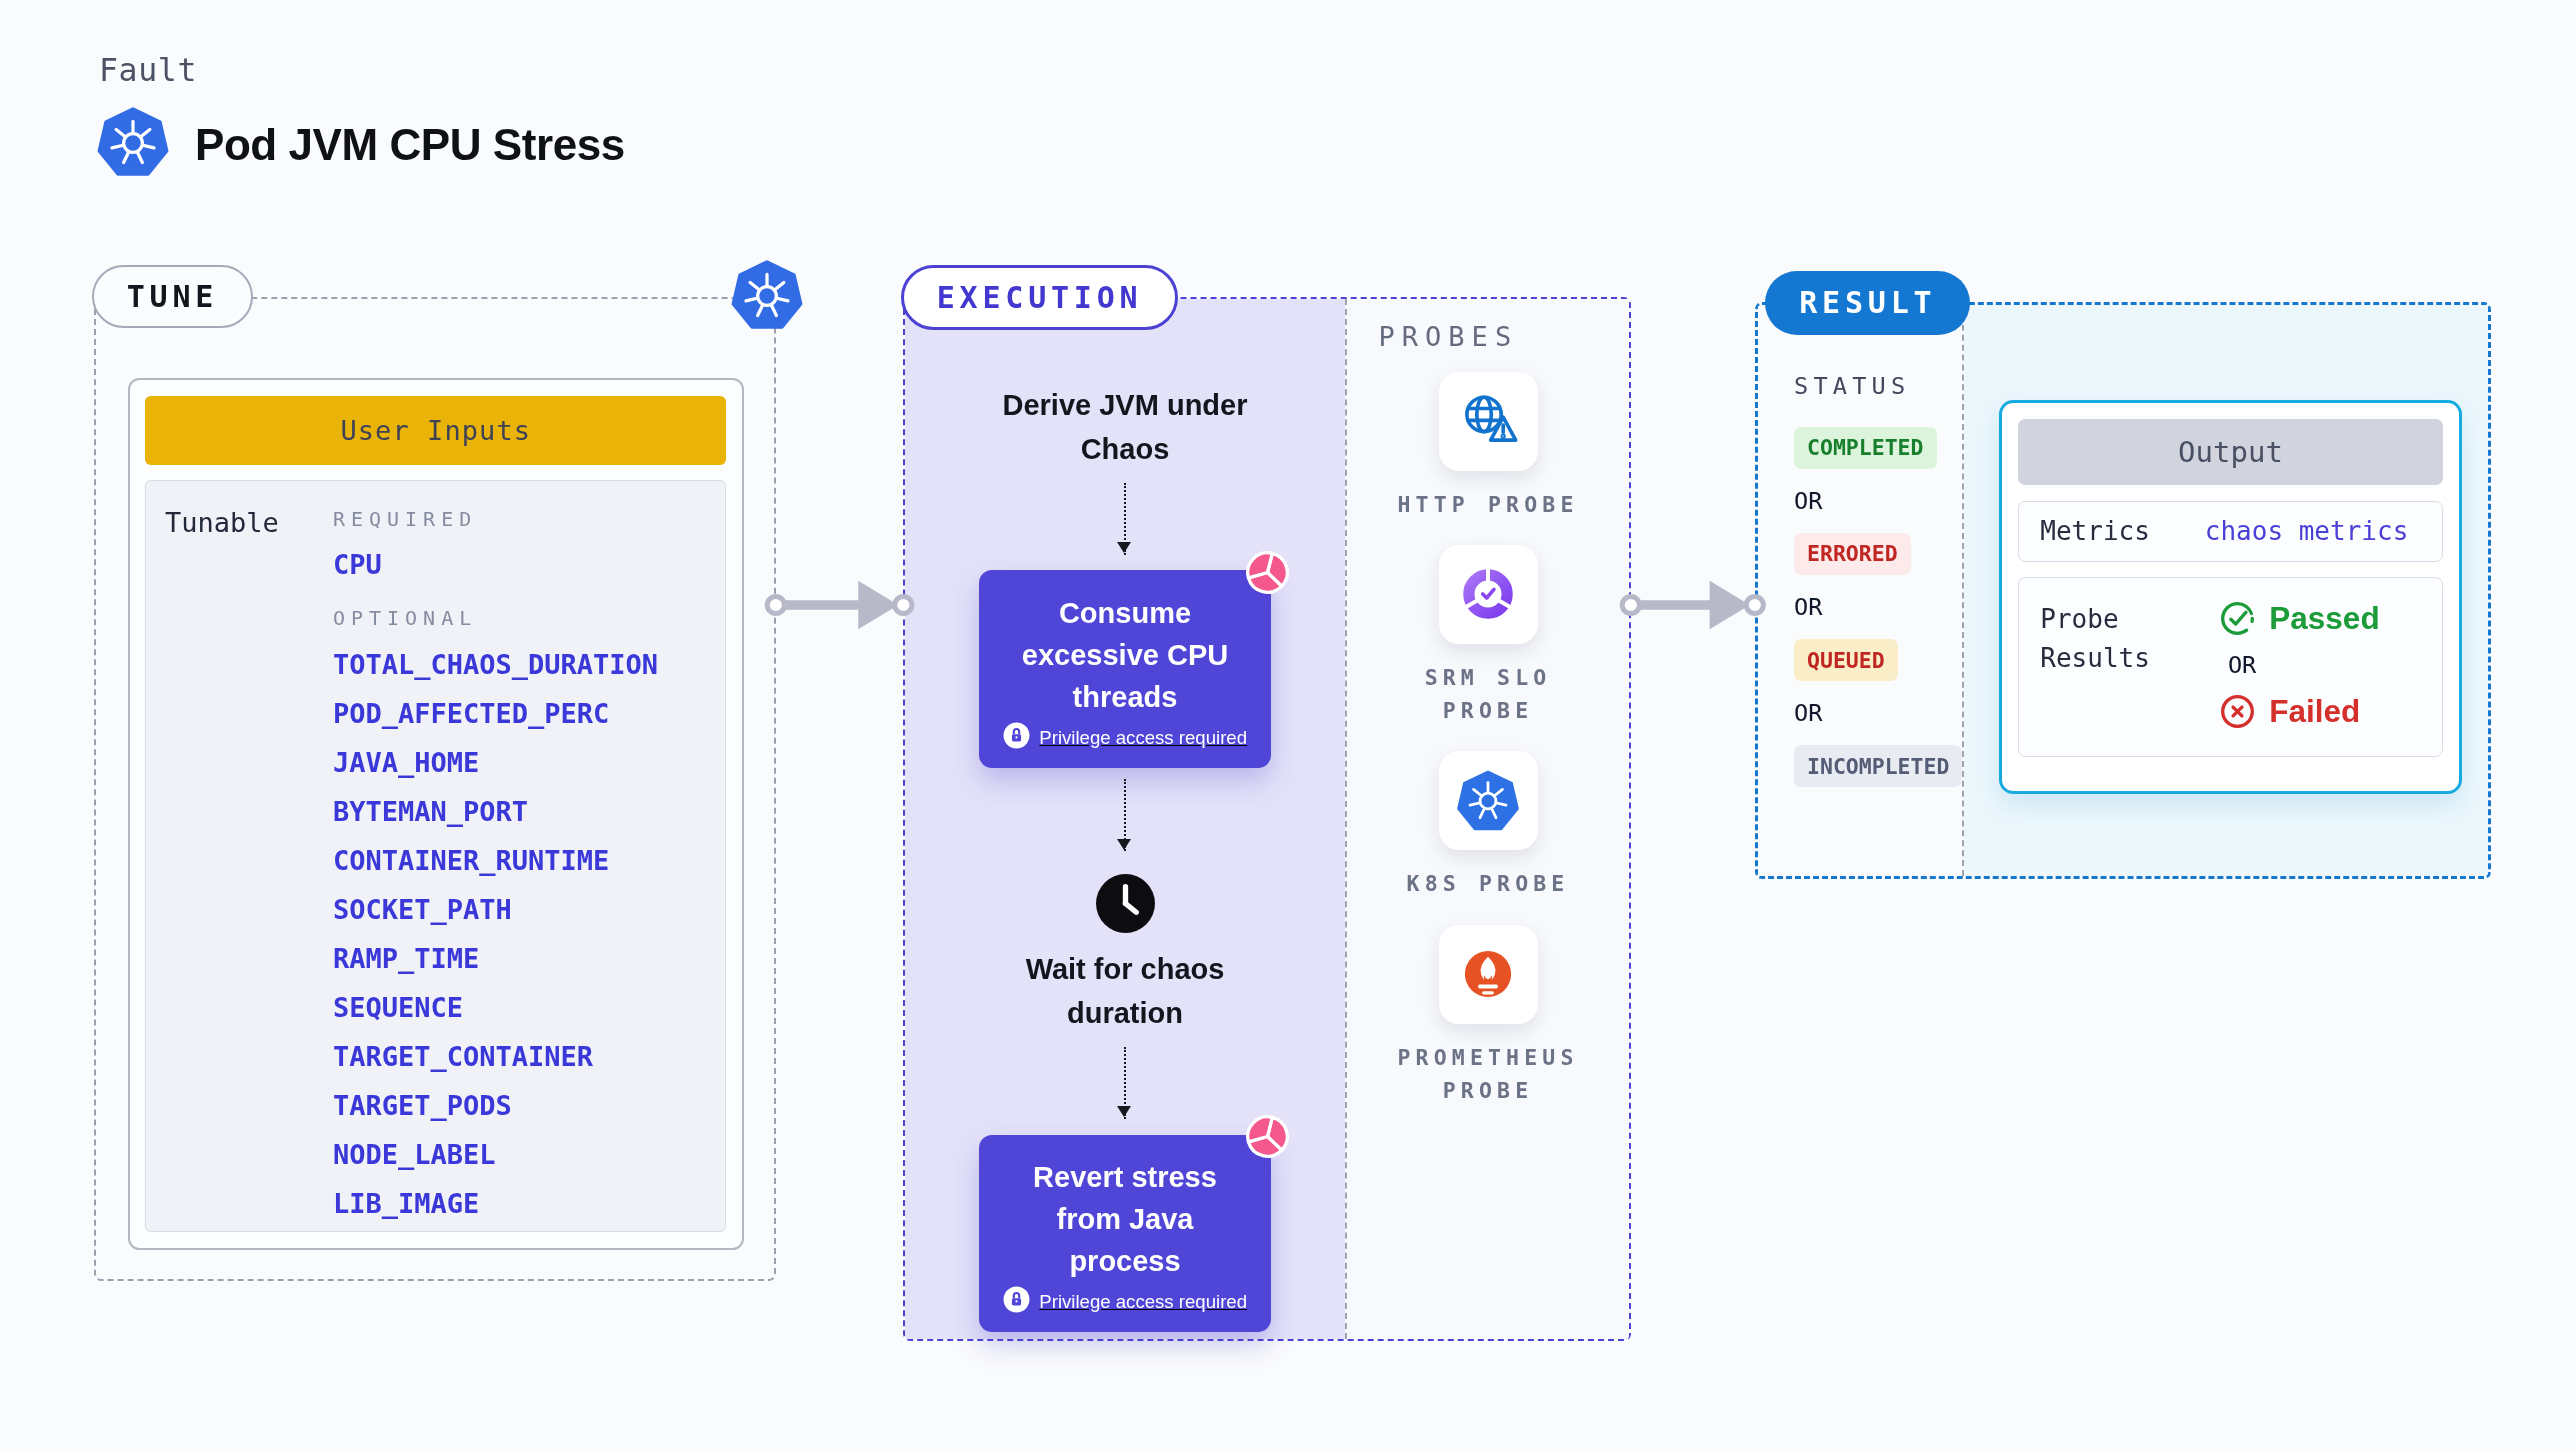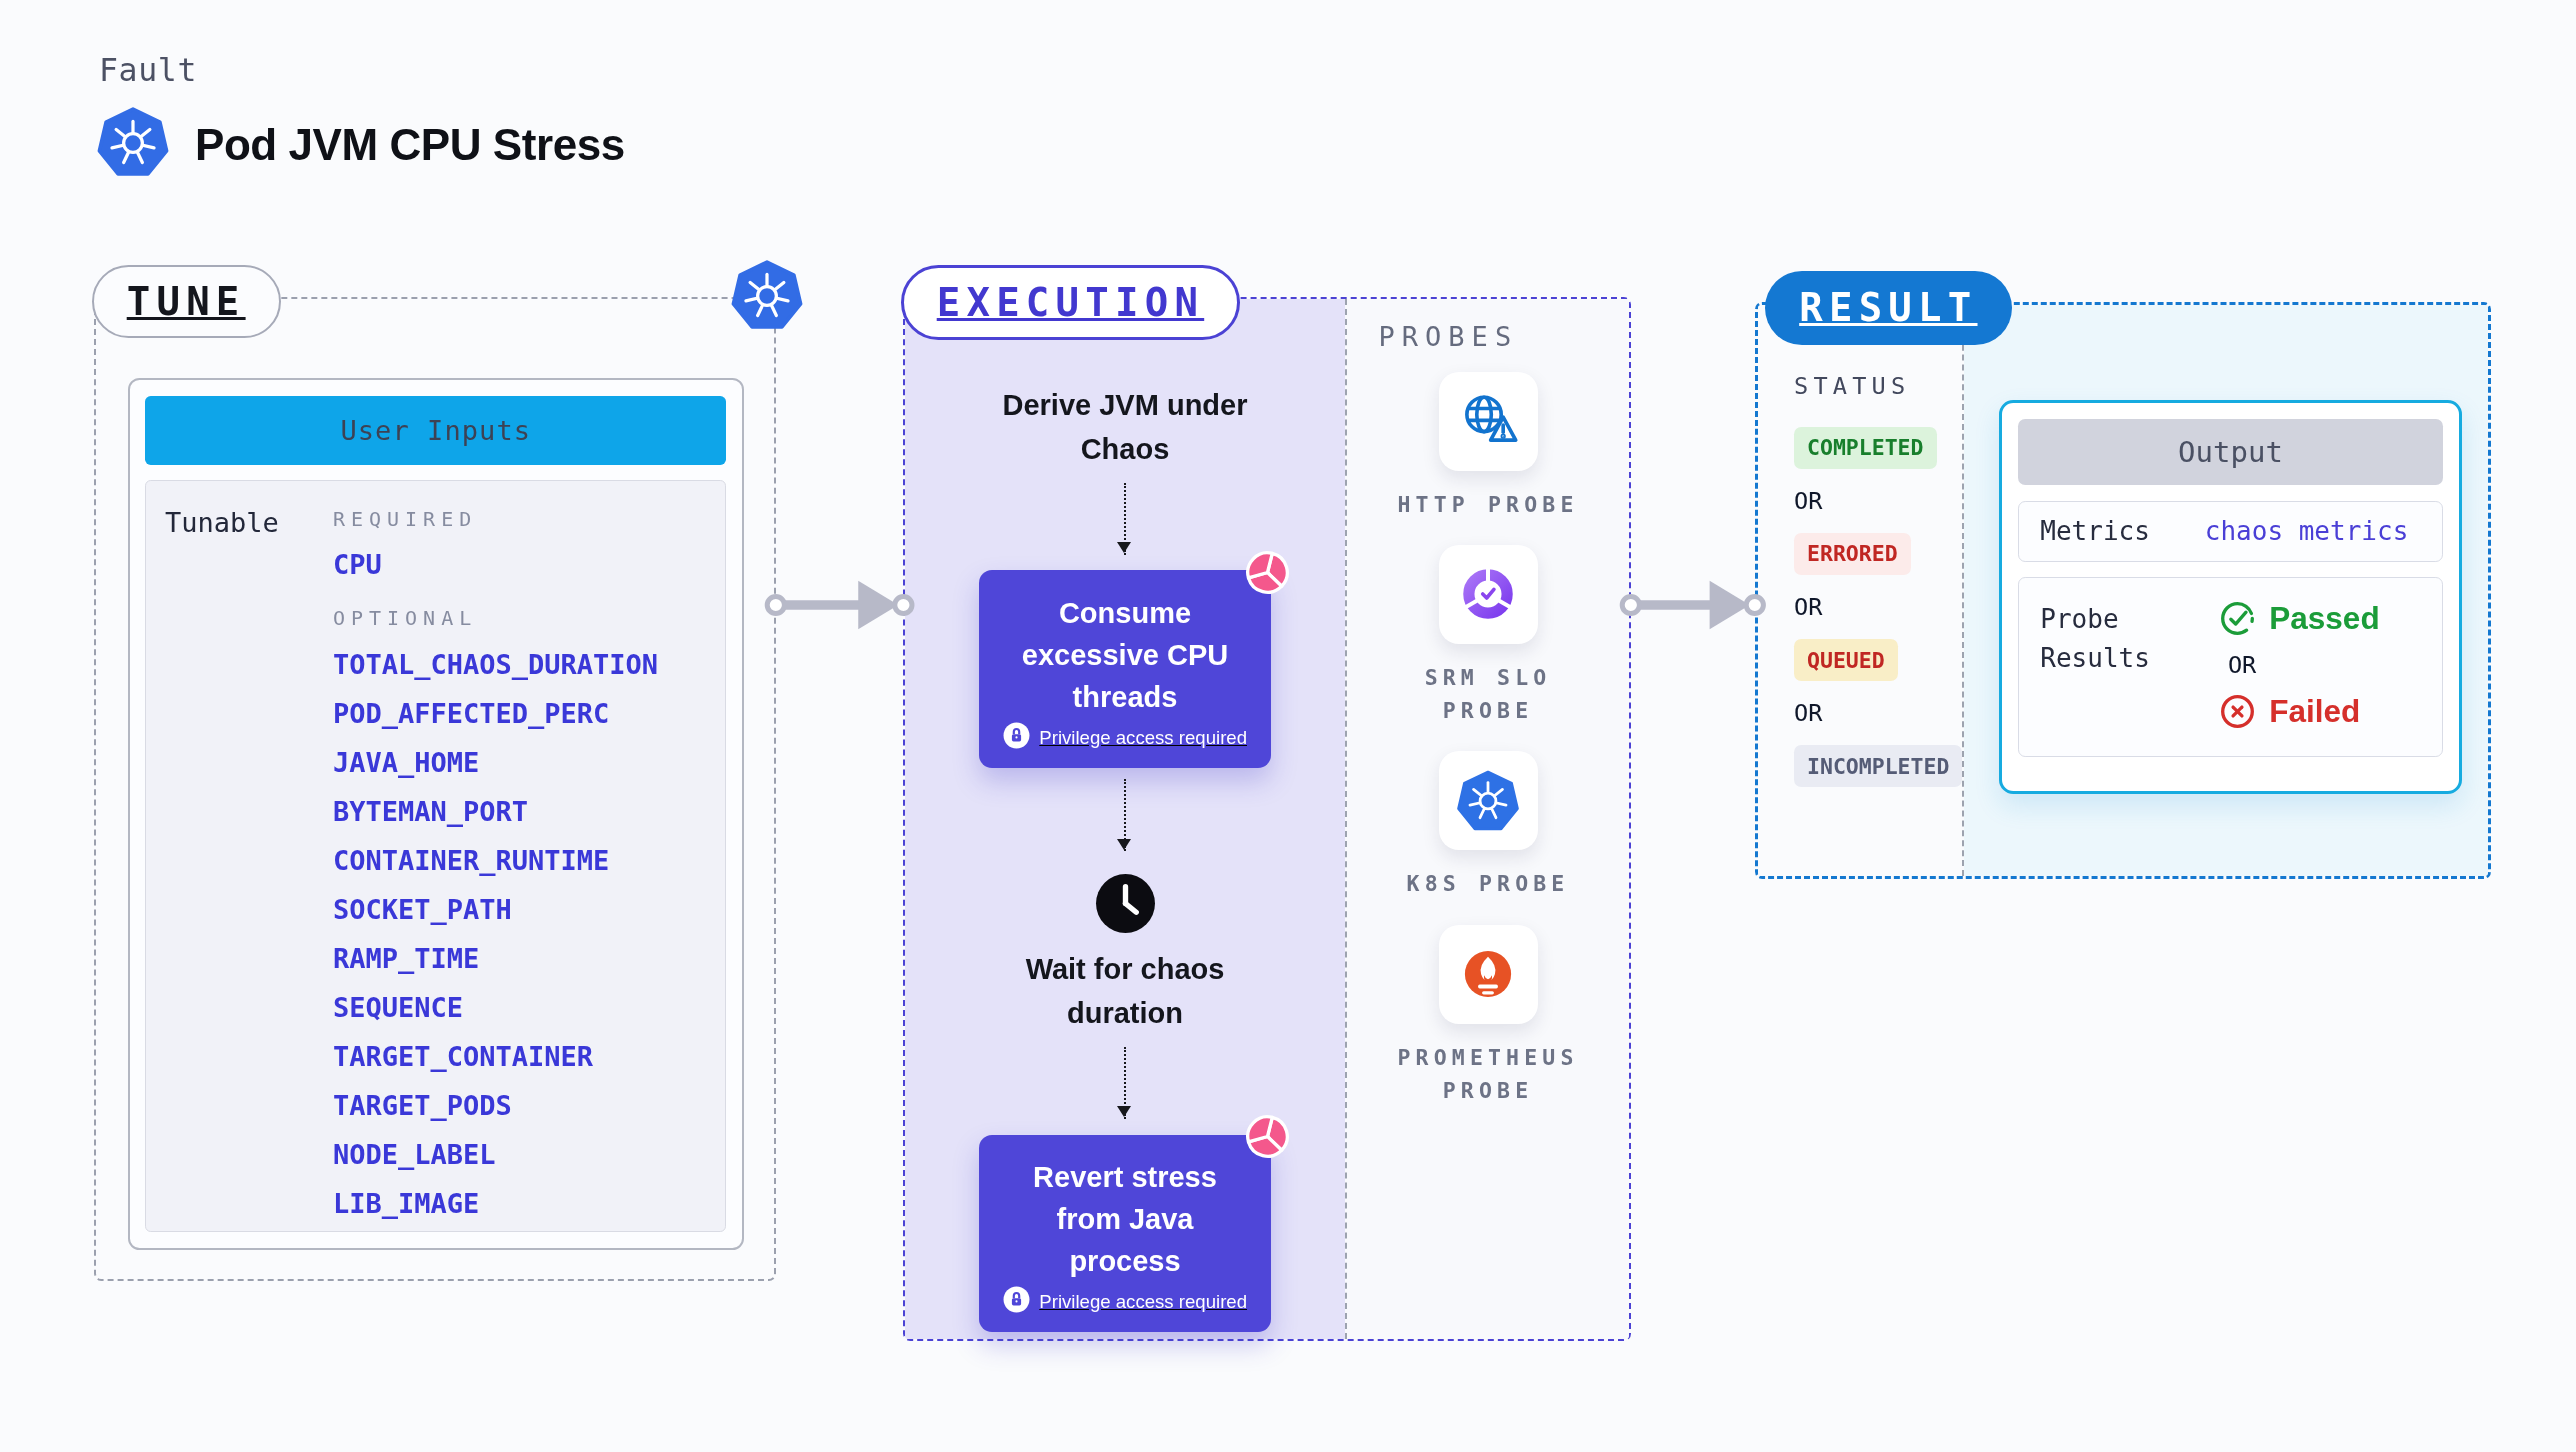--- a/index.html
+++ b/index.html
@@ -15,32 +15,32 @@
   .page-title { font-size:44px; font-weight:800; color:#0f1117; letter-spacing:-.01em; }
 
   
   .stage { position:absolute; border-radius:7.2px; }
   #tune-box   { left:94px;  top:297px; width:682px;  height:984px; border:2.9px dashed #9ba0ae; }
   #exec-box   { left:903px; top:297px; width:728px; height:1044px; border:2.9px dashed #4b42d4; display:flex; }
   #result-box { left:1755px; top:302px; width:736px; height:577px;  border:3.6px dashed #1478d0; display:flex; }
 
   
   .pill { position:absolute; z-index:6; display:inline-flex; align-items:center; white-space:nowrap;
-          font-family:"DejaVu Sans Mono",monospace; font-weight:bold; font-size:39px;
-          letter-spacing:.16em; border-radius:716px; padding:12px 33px;text-decoration:underline; }
+          font-family:"DejaVu Sans Mono",monospace; font-weight:bold; font-size:30px;
+          letter-spacing:.16em; border-radius:716px; padding:12px 33px; }
   .pill-tune   { left:-4.3px; top:-34px; background:#fbfcfe; border:2.9px solid #a6aab8; color:#14161d; }
   .pill-exec   { left:-4.3px; top:-34px; background:#ffffff; border:3.6px solid #4b42d4; color:#4238cf; }
   .pill-result { left:7.2px; top:-34px; background:#1478d2; border:none; color:#ffffff; padding:14.3px 34px; }
 
   .k8s-corner { position:absolute; right:-29px; top:-39px; width:72px; height:75px; z-index:6; }
 
   
   .ui-card { position:absolute; left:31.5px; top:79px; right:30px; bottom:29px;
              background:#fcfdff; border:2.9px solid #b3b7c2; border-radius:11.5px; padding:15.8px; }
-  .ui-card-header { height:69px; background:#0ea5e9; border-radius:5.7px; display:flex; align-items:center;
+  .ui-card-header { height:69px; background:#eab308; border-radius:5.7px; display:flex; align-items:center;
                     justify-content:center; font-family:"DejaVu Sans Mono",monospace; font-size:27px;
                     color:#3d4254; letter-spacing:.04em; }
   .ui-card-body { position:absolute; left:15.8px; right:15.8px; top:100px; bottom:15.8px;
                   background:#f1f2f8; border:1.4px solid #d9dbe4; border-radius:5.7px;
                   display:flex; padding:26px 0 0 18.6px; overflow:hidden; }
   .tunable-label { width:168px; font-family:"DejaVu Sans Mono",monospace; font-size:27px; color:#23283a; }
   .tunable-list { display:flex; flex-direction:column; gap:19.3px; }
   .group-label { font-family:"DejaVu Sans Mono",monospace; font-size:20px; color:#868ca0; letter-spacing:.3em; }
   .group-label.mt { margin-top:7.2px; }
   .tunable-item { font-family:"DejaVu Sans Mono",monospace; font-weight:bold; font-size:27px;

